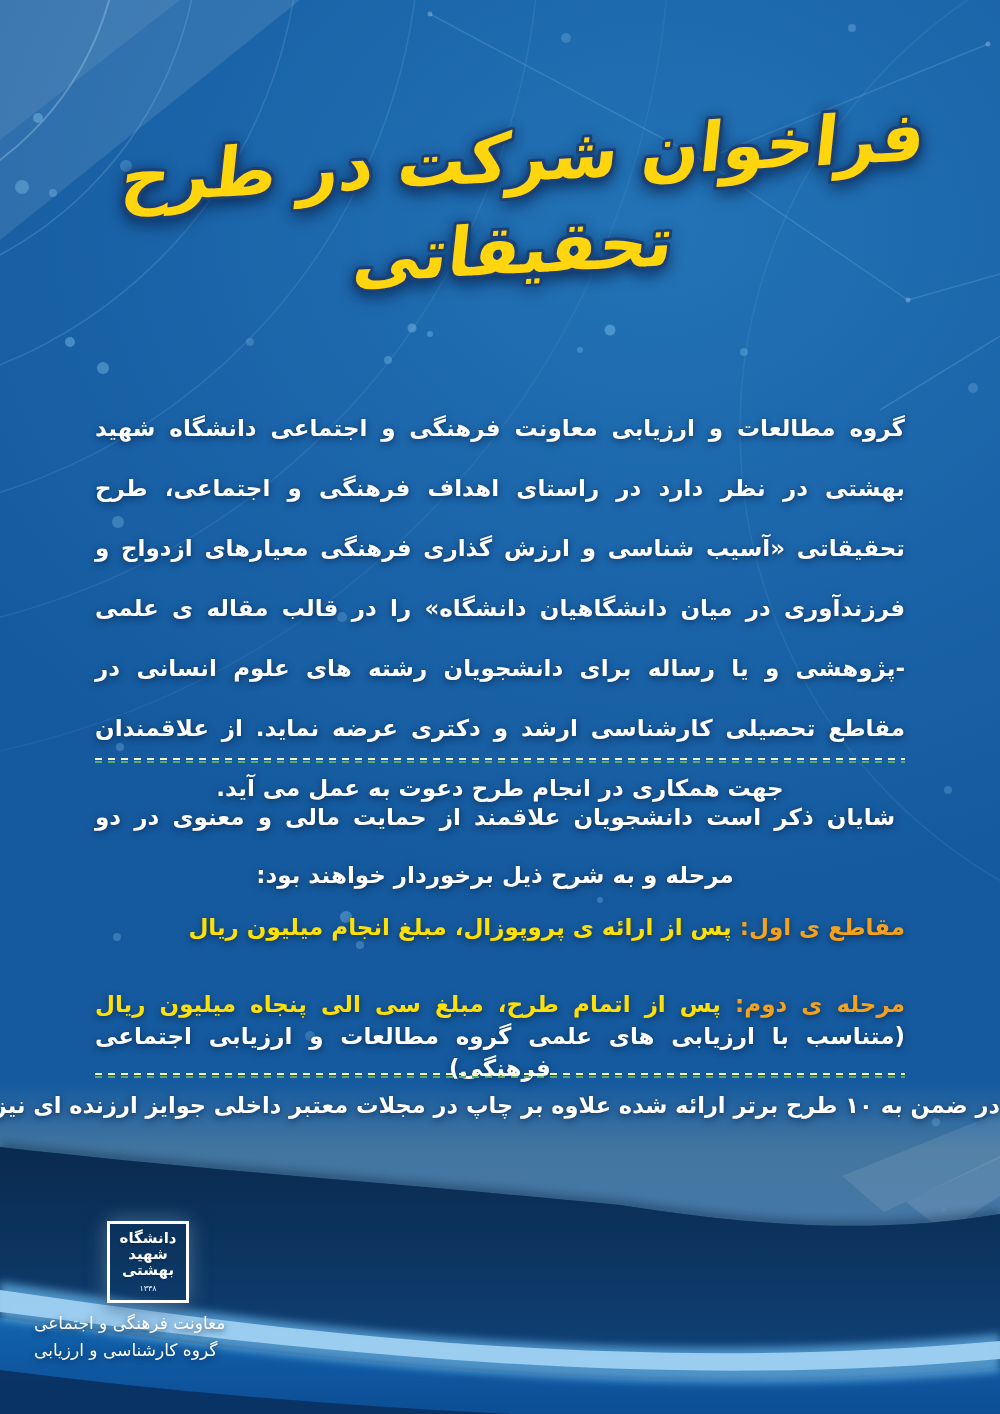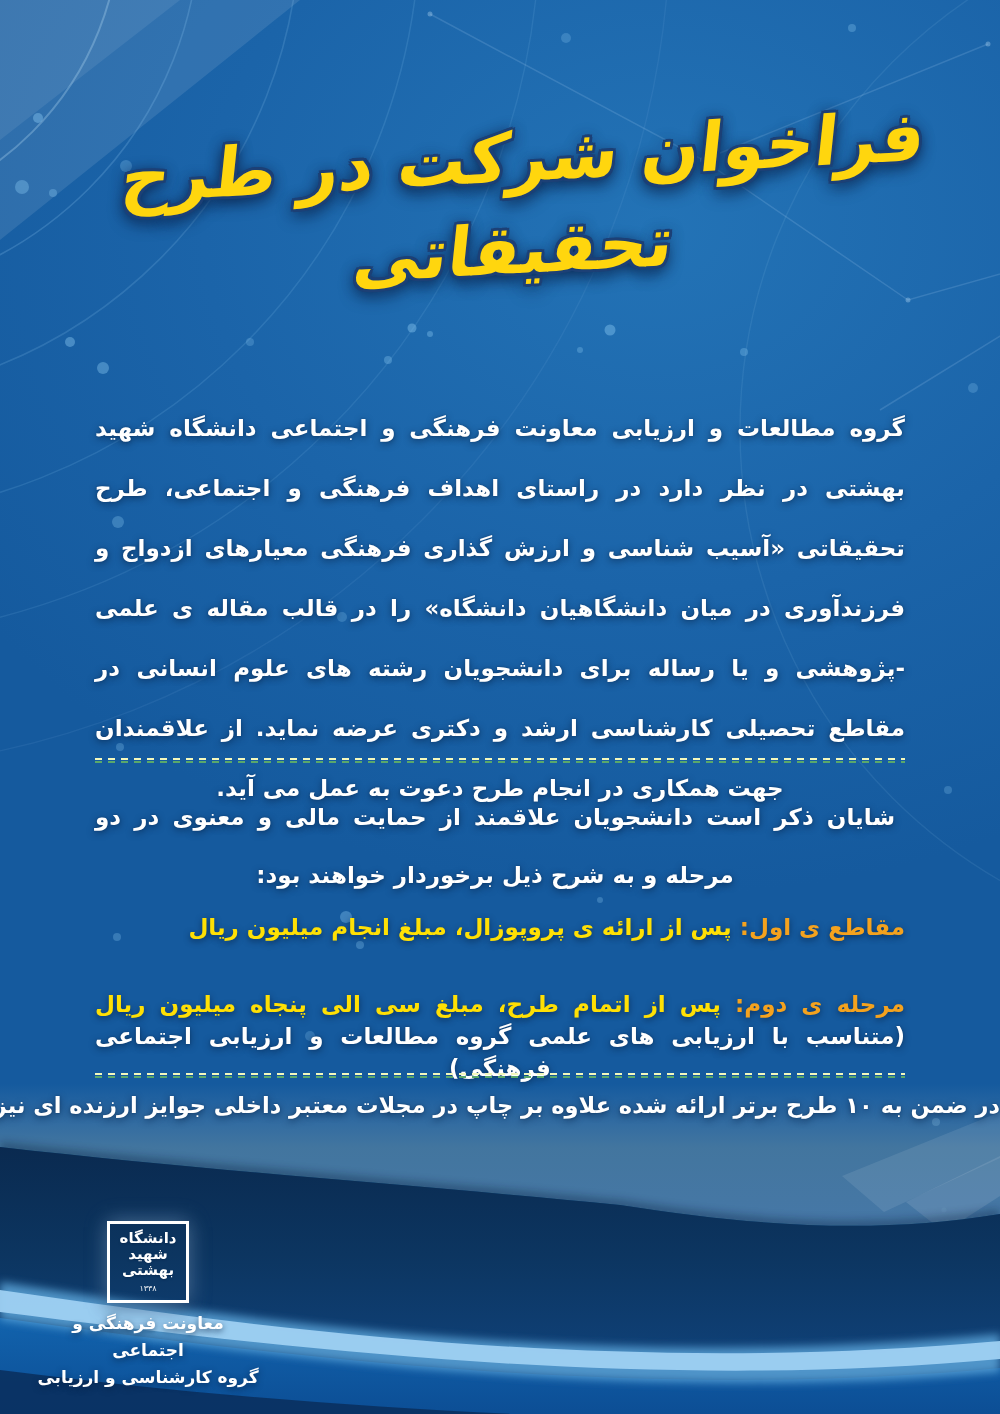--- a/index.html
+++ b/index.html
@@ -43,21 +43,21 @@
   .logo-box{
     position:absolute;left:107px;top:1221px;width:76px;height:76px;z-index:7;
     border:3px solid #ffffff;display:flex;flex-direction:column;align-items:center;justify-content:center;
     box-shadow:0 0 20px rgba(185,222,255,.38),0 6px 16px rgba(8,34,70,.5);
     color:#fff;text-align:center;
   }
   .logo-line{font-size:15px;font-weight:700;line-height:16px;letter-spacing:-.5px;
              text-shadow:0 1px 2px rgba(8,34,70,.5);}
   .logo-year{font-size:8px;line-height:10px;margin-top:6px;opacity:.95;}
   .logo-captions{position:absolute;left:34px;top:1310px;width:228px;z-index:7;
-                 text-align:center;font-size:17px;line-height:27px;font-weight:700;color:#fff;
+                 text-align:left;font-size:17px;line-height:27px;font-weight:400;color:#fff;
                  text-shadow:0 2px 6px rgba(6,30,64,.7);}
   .z5{z-index:5;}
 </style>
 </head>
 <body>
 
 <div class="poster">
 
   <svg class="layer" width="1000" height="1414" viewBox="0 0 1000 1414" aria-hidden="true">
     <polygon points="0,0 300,0 0,240" fill="rgba(255,255,255,0.10)"></polygon>

